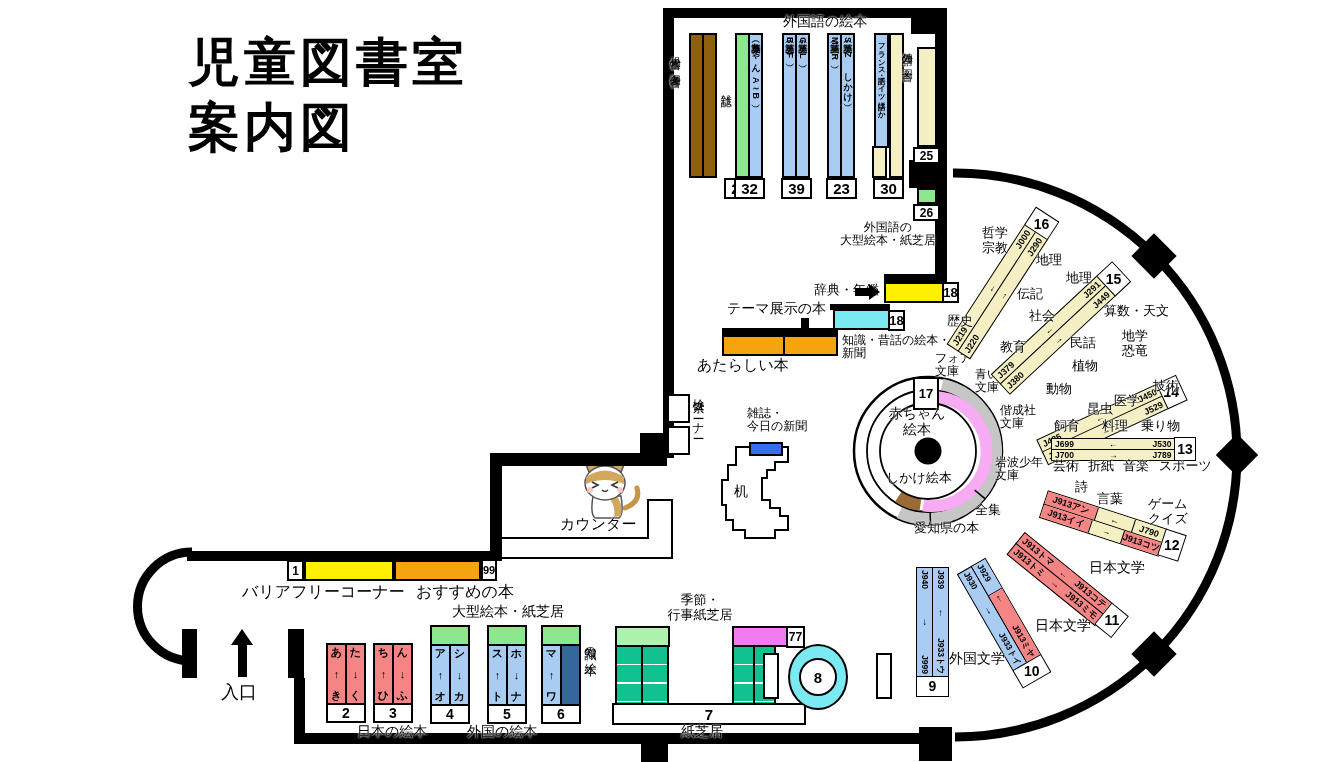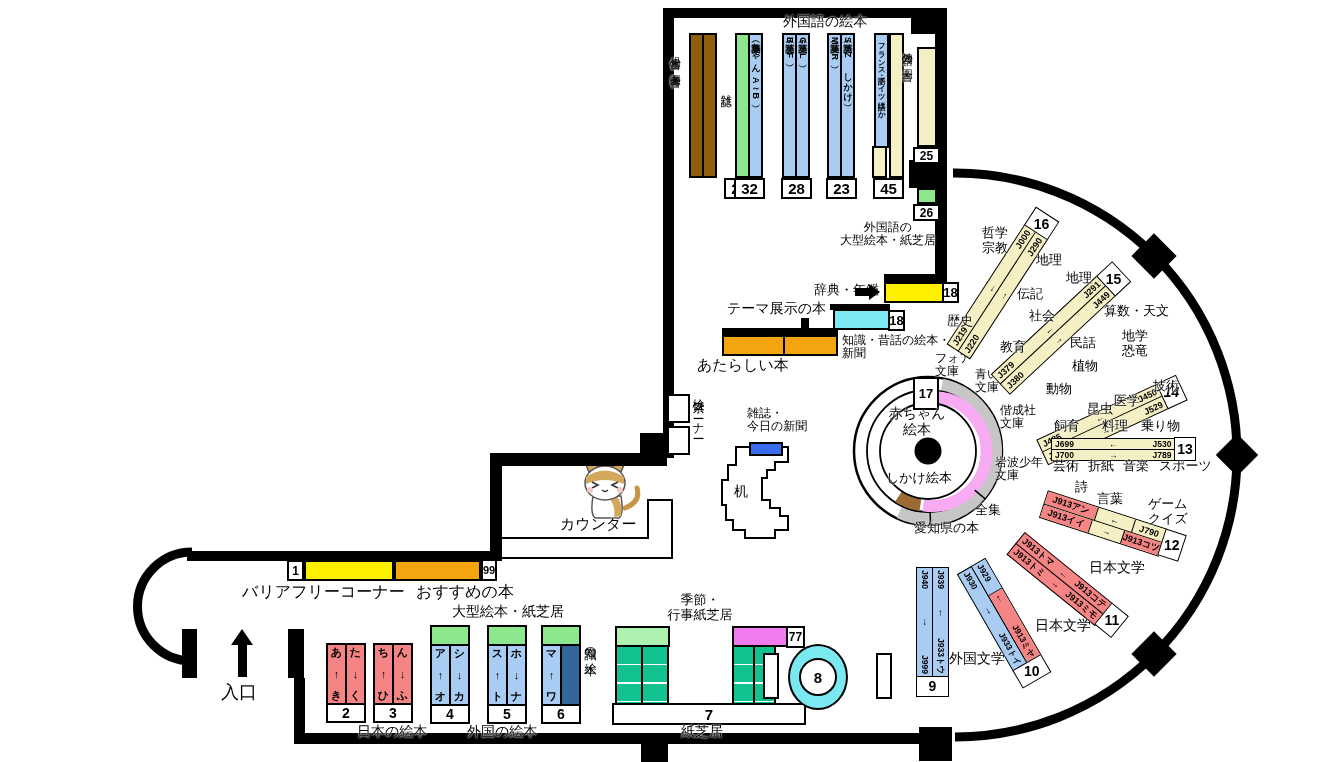--- a/index.html
+++ b/index.html
@@ -178,23 +178,23 @@
       <div class="tcol" style="width:15px;height:115px;background:var(--blue)">
           <span style="font-size:7.5px">フランス語・ドイツ語ほか</span>
         </div>
       <div class="tcol" style="width:15px;height:32px;margin-top:-2px;background:var(--cream)"></div>
     </div>
     <div class="tcol" style="background:var(--cream)"></div>
   </div>
 
   <div class="numbox" style="left:724px;top:178px;width:31px;height:21px">20</div>
   <div class="numbox" style="left:734px;top:178px;width:31px;height:21px">32</div>
-  <div class="numbox" style="left:781px;top:178px;width:31px;height:21px">28</div>
+  <div class="numbox" style="left:781px;top:178px;width:31px;height:21px">39</div>
   <div class="numbox" style="left:826px;top:178px;width:31px;height:21px">23</div>
-  <div class="numbox" style="left:873px;top:178px;width:31px;height:21px">45</div>
+  <div class="numbox" style="left:873px;top:178px;width:31px;height:21px">30</div>
 
   <div class="lbl vlbl" style="left:669px;top:48px;font-size:11px">児童書の参考図書</div>
   <div class="lbl vlbl" style="left:720px;top:86px;font-size:11px">雑誌</div>
   <div class="lbl vlbl" style="left:901px;top:44px;font-size:11px">外国語の図書</div>
 
   <div class="bar" style="left:917px;top:47px;width:20px;height:100px;background:var(--cream)"></div>
   <div class="numbox" style="left:913px;top:147px;width:27px;height:17px;font-size:12px">25</div>
   <div class="bar" style="left:917px;top:188px;width:20px;height:16px;background:var(--green)"></div>
   <div class="numbox" style="left:913px;top:204px;width:27px;height:17px;font-size:12px">26</div>
   <div class="lbl f12 ctr" style="left:836px;top:221px;width:104px">外国語の
@@ -520,14 +520,16 @@
   <div class="numbox" style="left:612px;top:703px;width:194px;height:22px">7</div>
   <div class="lbl f14" style="left:681px;top:724px">紙芝居</div>
   <div class="lbl ctr" style="left:655px;top:593px;width:90px">季節・
 行事紙芝居</div>
 
   <div class="bar" style="left:763px;top:653px;width:16px;height:46px;background:#fff"></div>
   <div class="bar" style="left:876px;top:653px;width:16px;height:46px;background:#fff"></div>
   <div class="bar" style="left:788px;top:644px;width:60px;height:66px;background:var(--cyan);border-radius:50%"></div>
   <div class="numbox" style="left:799px;top:658px;width:38px;height:38px;border-radius:50%">8</div>
 
+  <div class="title">児童図書室
+案内図</div>
 
 </div>
 
 </body></html>

